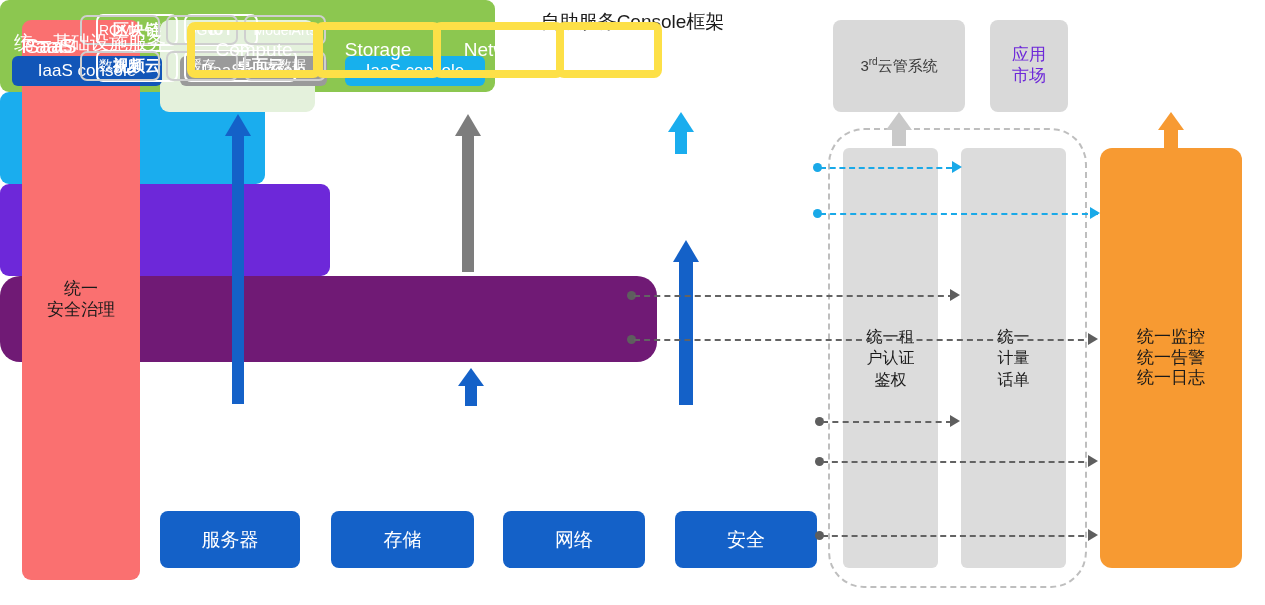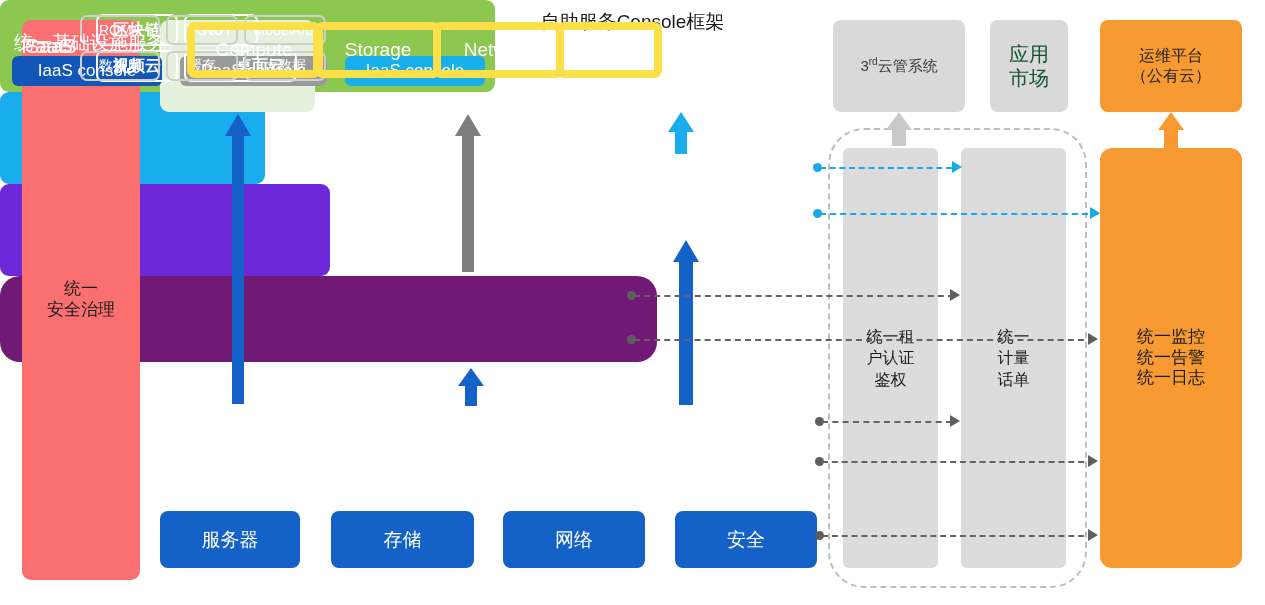--- a/index.html
+++ b/index.html
@@ -24,21 +24,21 @@
   #consoleTitle{position:absolute;left:0;top:9px;width:100%;text-align:center;color:#1c1c1c;
                 font-size:19px;}
   .cbtn{position:absolute;top:56px;height:30px;border-radius:6px;display:flex;align-items:center;
         justify-content:center;color:#fff;font-size:17px;}
   #cbtn0{left:12px;width:150px;background:#1256B8;}
   #cbtn1{left:180px;width:147px;background:#9A9A9A;}
   #cbtn2{left:345px;width:140px;background:#17B0ED;}
 
   
   #thirdcloud{left:833px;top:20px;width:132px;height:92px;background:#D9D9D9;color:#3a3a3a;font-size:15px;}
-  #appmarket{left:990px;top:20px;width:78px;height:92px;background:#D9D9D9;color:#14532d;font-size:20px;}
+  #appmarket{left:990px;top:20px;width:78px;height:92px;background:#D9D9D9;color:#6d28d9;font-size:17px;}
 
   
   #opsplat{left:1100px;top:20px;width:142px;height:92px;background:#F79A32;color:#222;font-size:16px;}
 
   
   #saas{left:552px;top:146px;width:265px;height:92px;background:#1AADEE;border-radius:9px;display:block;}
   #saasLabel{position:absolute;left:12px;top:0;height:92px;width:78px;display:flex;align-items:center;
              justify-content:center;color:#fff;font-size:21px;}
   .sbtn{position:absolute;height:28px;border:2px solid #fff;border-radius:7px;display:flex;
         align-items:center;justify-content:center;color:#fff;font-size:16px;font-weight:bold;}
@@ -132,24 +132,20 @@
 
   <div class="box" id="thirdcloud">
     <span><span>3</span><sup style="font-size:10px">rd</sup><span>云管系统</span></span>
   </div>
 
   <div class="box" id="appmarket">
     <span class="lbl">应用
 市场</span>
   </div>
 
-  <div class="box" id="opsplat">
-    <span class="lbl">运维平台
-（公有云）</span>
-  </div>
 
   <div id="saas">
     <div id="saasLabel">SaaS</div>
     <div class="sbtn" id="sbtn0">区块链</div>
     <div class="sbtn" id="sbtn1">IoT</div>
     <div class="sbtn" id="sbtn2">视频云</div>
     <div class="sbtn" id="sbtn3">桌面云</div>
   </div>
 
   <div id="paas">

